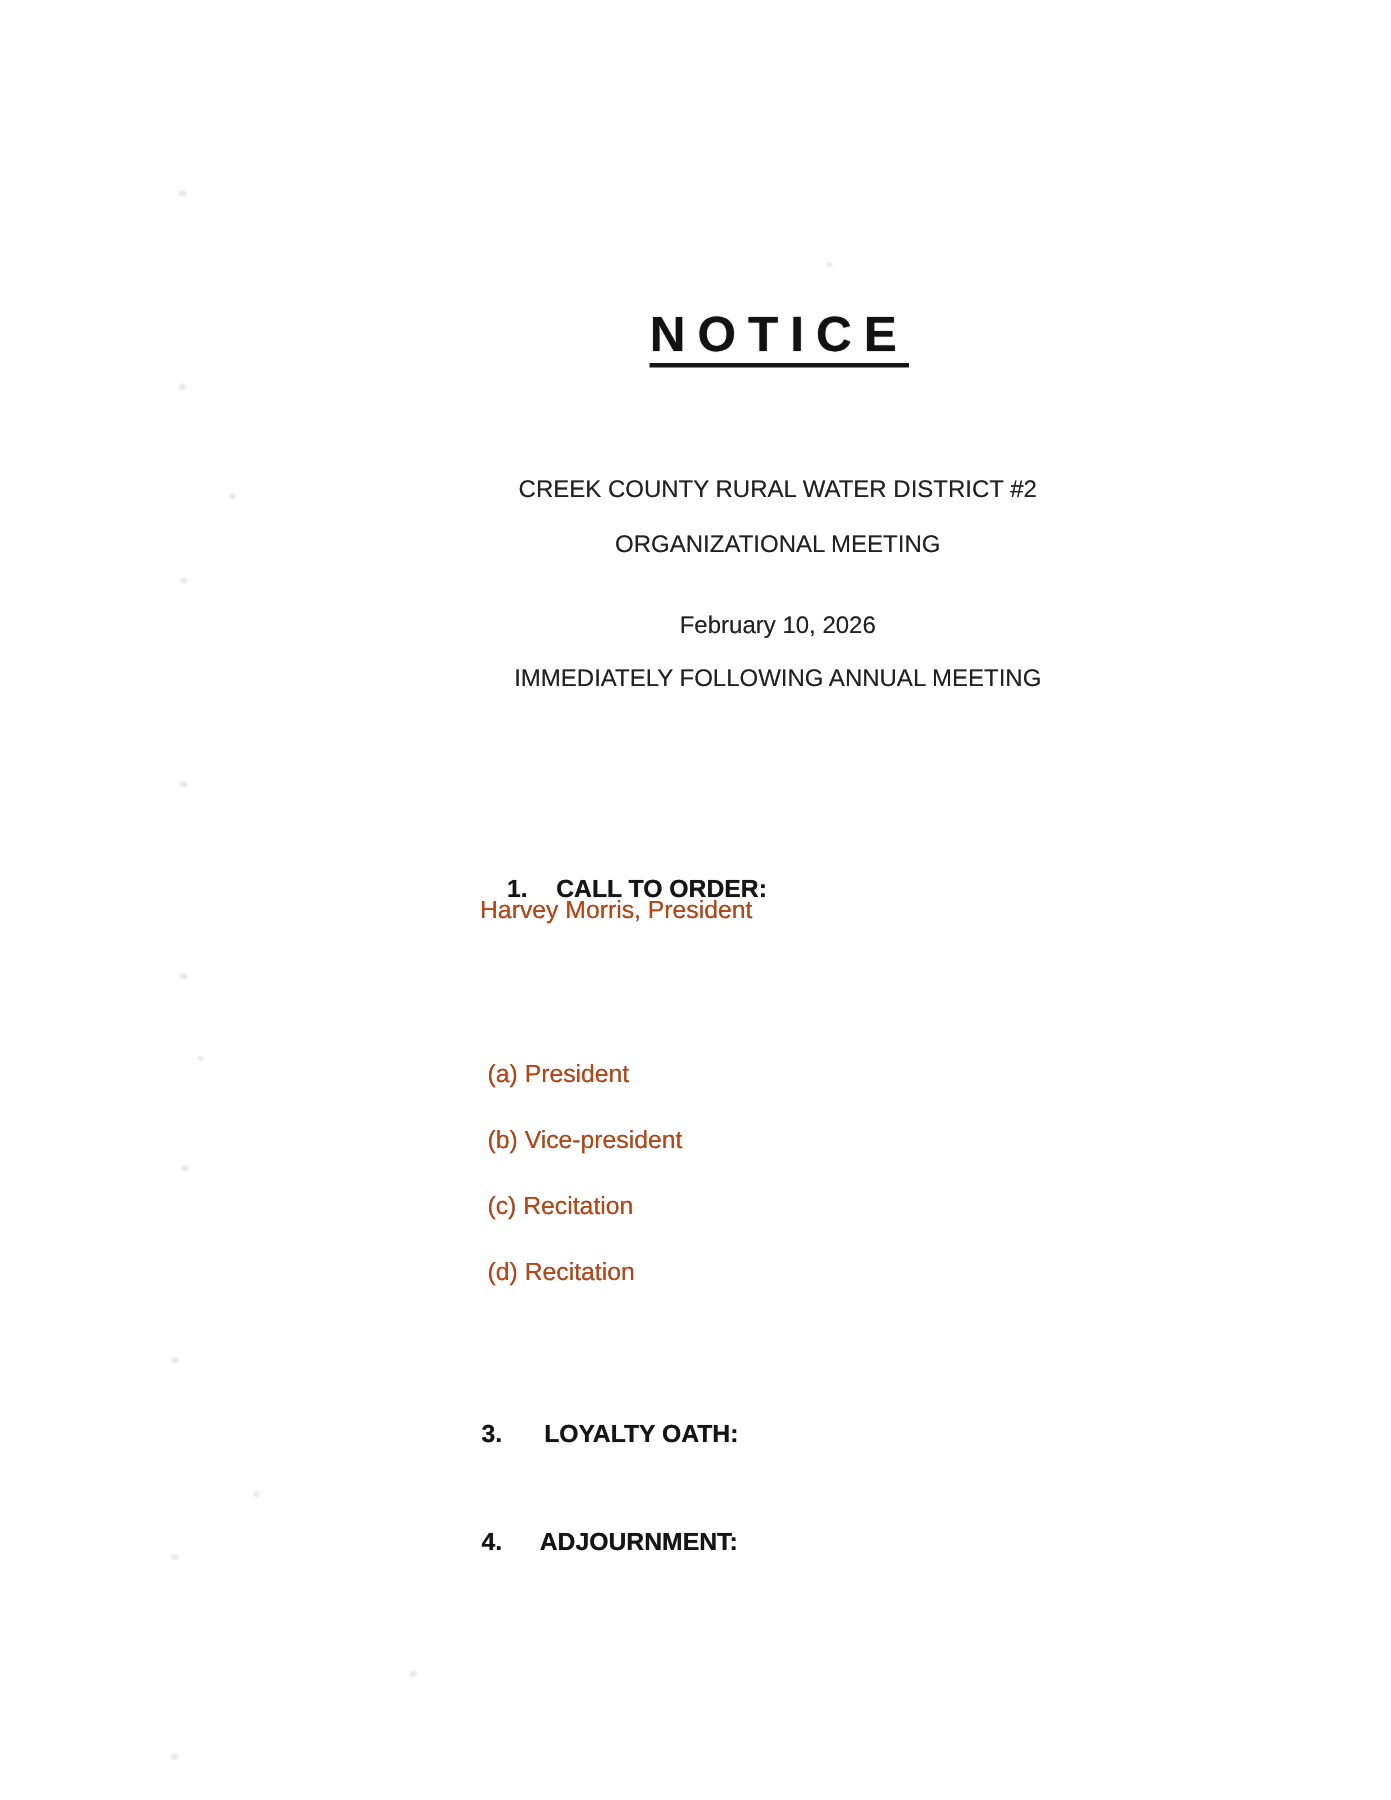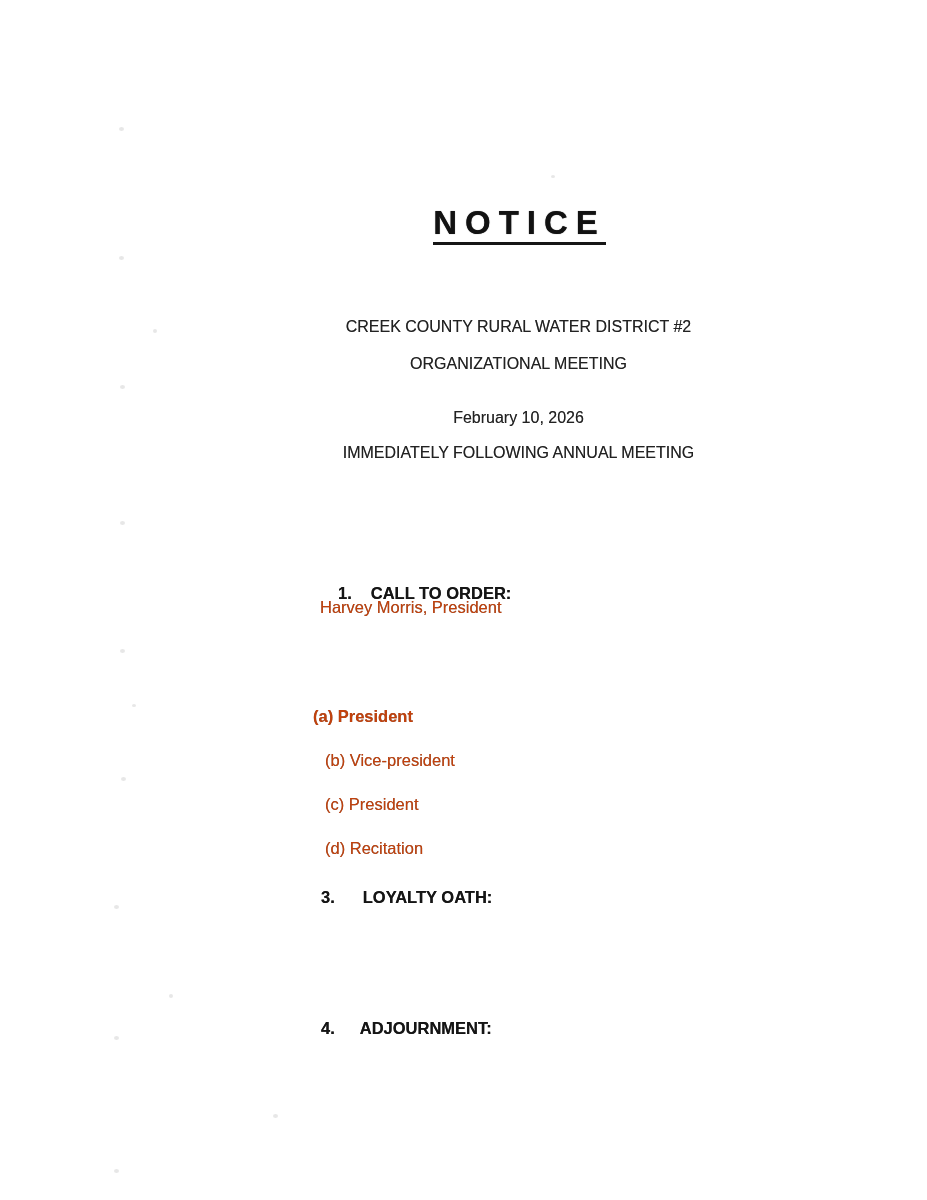--- a/index.html
+++ b/index.html
@@ -37,25 +37,25 @@
   }
 
   .item { position:absolute; font-size:16.5px; line-height:1.2; white-space:nowrap;
           color:#c2410c; text-shadow:0 0 0.4px rgba(40,40,40,0.6); }
   .head { font-weight:700; color:#151515; text-shadow:0 0 0.5px rgba(15,15,15,0.8); }
   .num { display:inline-block; }
 
   .i1 { top:524px; left:278px;text-align:right; } .i1 .num { margin-right:7px; }
   .d1 { top:550px; left:272px; }
   .i2 { top:614px; left:278px; } .i2 .num { margin-right:11px; }
-  .s0 { top:659px; left:265px;font-weight:bold; }
+  .s0 { top:659px; left:277px; }
   .s1 { top:703px; left:277px; }
   .s2 { top:747px; left:277px; }
   .s3 { top:791px; left:277px; }
-  .i3 { top:828px; left:261px; } .i3 .num { margin-right:16px; }
+  .i3 { top:887px; left:261px; } .i3 .num { margin-right:16px; }
   .d3 { top:892px; left:288px; }
   .i4 { top:959px; left:261px; } .i4 .num { margin-right:13px; }
 
   .speck { position:absolute; border-radius:50%; background:rgba(120,120,120,0.18);
            filter:blur(0.6px); }
   .sp1  { left:71px;  top:79px;   width:5px; height:4px; }
   .sp2  { left:71px;  top:208px;  width:5px; height:4px; }
   .sp3  { left:105px; top:281px;  width:4px; height:4px; }
   .sp4  { left:72px;  top:337px;  width:5px; height:4px; }
   .sp5  { left:72px;  top:473px;  width:5px; height:4px; }
@@ -89,21 +89,21 @@
   </div>
 
 
   <div class="item head i1">
     <span class="num">1.</span><span>CALL TO ORDER:</span>
   </div>
   <div class="item d1">Harvey Morris, President</div>
 
   <div class="item s0">(a) President</div>
   <div class="item s1">(b) Vice-president</div>
-  <div class="item s2">(c) President</div>
+  <div class="item s2">(c) Recitation</div>
   <div class="item s3">(d) Recitation</div>
 
   <div class="item head i3">
     <span class="num">3.</span><span>LOYALTY OATH:</span>
   </div>
 
   <div class="item head i4">
     <span class="num">4.</span><span>ADJOURNMENT:</span>
   </div>
 

